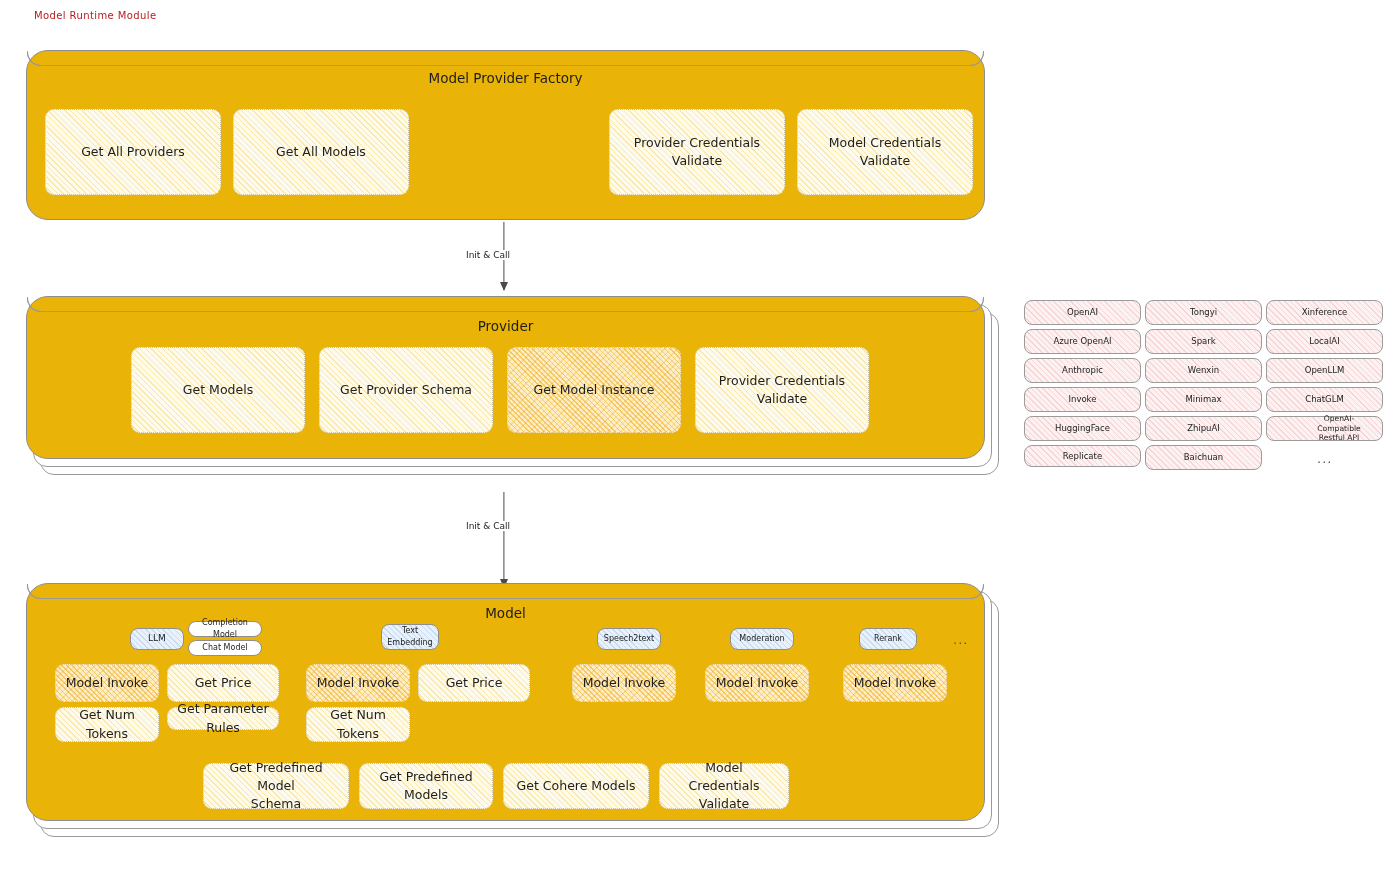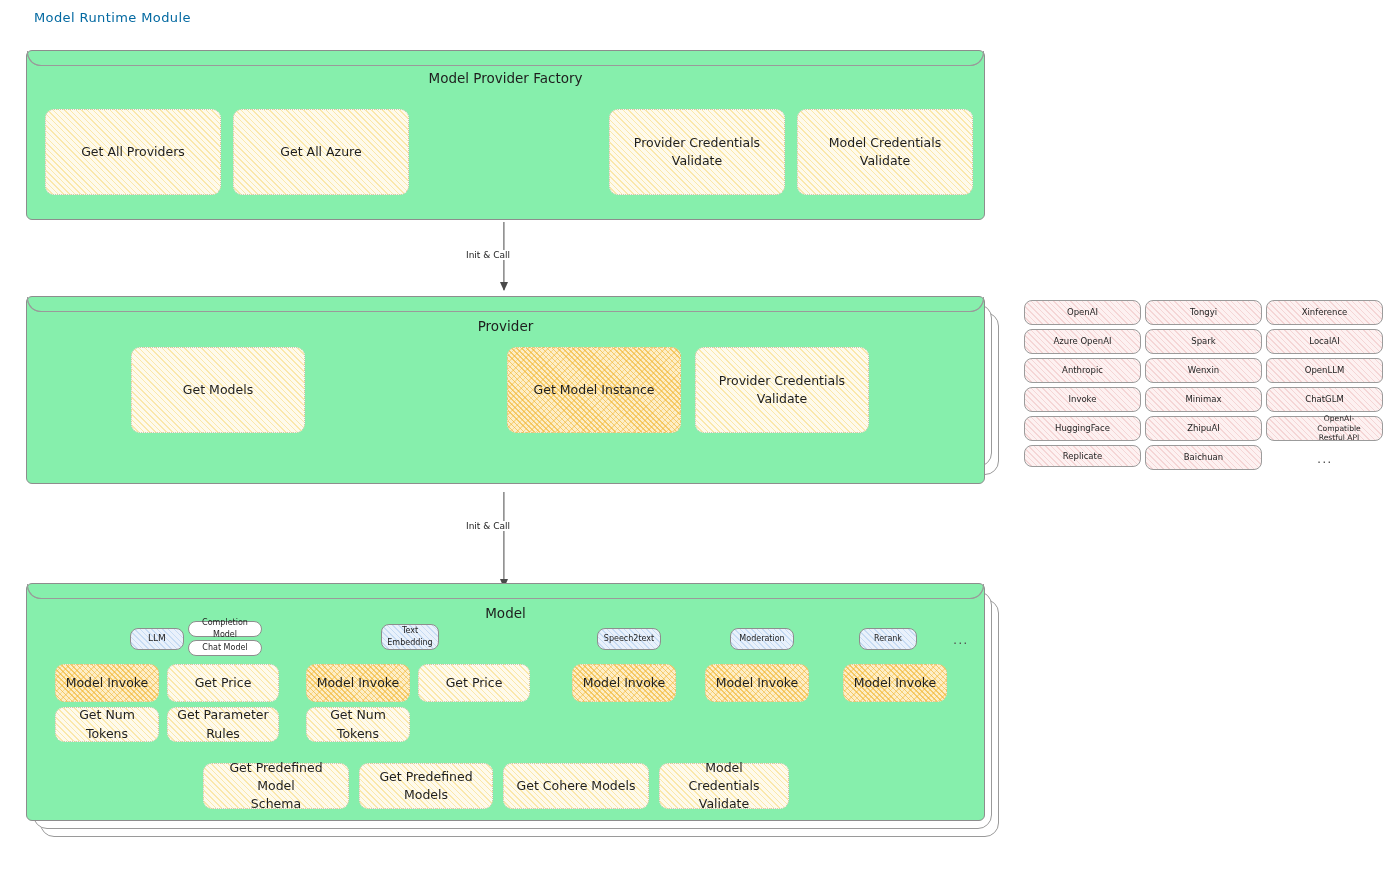--- a/index.html
+++ b/index.html
@@ -12,31 +12,31 @@
     position: relative;
     overflow: hidden;
   }
 
   .canvas { position: absolute; inset: 0; }
 
   
   .page-title {
     position: absolute;
     left: 34px; top: 10px;
-    font-size: 13px;
-    color: #0369a1;
+    font-size: 10px;
+    color: #b91c1c;
     letter-spacing: .4px;
   }
 
   
   .container {
     position: absolute;
-    background: #86efac;
+    background: #eab308;
     border: 1.1px solid #8d8d8d;
-    border-radius: 6px;
+    border-radius: 22px;
   }
   .container::before,
   .container::after {
     content: "";
     position: absolute;
     left: 0; right: 0;
     height: 14px;
     border-bottom: 1.1px solid #9a9a9a;
     border-left: 1.1px solid #9a9a9a;
     border-right: 1.1px solid #9a9a9a;
@@ -168,21 +168,21 @@
 
   <div class="page-title">Model Runtime Module</div>
 
   <div class="container" style="left:26px; top:50px; width:959px; height:170px;">
     <div class="container-title" style="top:19px;">Model Provider Factory</div>
 
     <div class="node fill-yellow" style="left:18px; top:58px; width:176px; height:86px;">
       <span class="lbl">Get All Providers</span>
     </div>
     <div class="node fill-yellow" style="left:206px; top:58px; width:176px; height:86px;">
-      <span class="lbl">Get All Azure</span>
+      <span class="lbl">Get All Models</span>
     </div>
     <div class="node fill-yellow" style="left:582px; top:58px; width:176px; height:86px; white-space:pre-line;">
       <span class="lbl">Provider Credentials
 Validate</span>
     </div>
     <div class="node fill-yellow" style="left:770px; top:58px; width:176px; height:86px; white-space:pre-line;">
       <span class="lbl">Model Credentials
 Validate</span>
     </div>
   </div>
@@ -190,25 +190,28 @@
   <div class="conn" style="left:503px; top:222px; width:2px; height:68px;">
     <div class="line"></div>
     <div class="head"></div>
     <div class="conn-label" style="top:28px;">Init &amp; Call</div>
   </div>
 
   <div class="stack" style="position:absolute; left:26px; top:296px; width:985px; height:190px;">
     <div class="sheet" style="left:14px; top:16px; width:959px; height:163px;"></div>
     <div class="sheet" style="left:7px; top:8px; width:959px; height:163px;"></div>
 
-    <div class="container" style="left:0; top:0; width:959px; height:188px;">
+    <div class="container" style="left:0; top:0; width:959px; height:163px;">
       <div class="container-title" style="top:21px;">Provider</div>
 
       <div class="node fill-yellow" style="left:104px; top:50px; width:174px; height:86px;">
         <span class="lbl">Get Models</span>
+      </div>
+      <div class="node fill-yellow" style="left:292px; top:50px; width:174px; height:86px;">
+        <span class="lbl">Get Provider Schema</span>
       </div>
       <div class="node fill-orange" style="left:480px; top:50px; width:174px; height:86px;">
         <span class="lbl">Get Model Instance</span>
       </div>
       <div class="node fill-yellow" style="left:668px; top:50px; width:174px; height:86px; white-space:pre-line;">
         <span class="lbl">Provider Credentials
 Validate</span>
       </div>
     </div>
   </div>
@@ -297,21 +300,21 @@
 
       <div class="node fill-orange" style="left:28px; top:80px; width:104px; height:38px;">
         <span class="lbl">Model Invoke</span>
       </div>
       <div class="node fill-yellow" style="left:140px; top:80px; width:112px; height:38px;">
         <span class="lbl">Get Price</span>
       </div>
       <div class="node fill-yellow" style="left:28px; top:123px; width:104px; height:35px;">
         <span class="lbl">Get Num Tokens</span>
       </div>
-      <div class="node fill-yellow" style="left:140px; top:123px; width:112px; height:35px; white-space:pre-line;">
+      <div class="node fill-yellow" style="left:140px; top:123px; width:112px; height:23px; white-space:pre-line;">
         <span class="lbl">Get Parameter Rules</span>
       </div>
 
       <div class="node fill-blue" style="left:354px; top:40px; width:58px; height:26px; font-size:8px; white-space:pre-line;">
         <span class="lbl">Text
 Embedding</span>
       </div>
       <div class="node fill-orange" style="left:279px; top:80px; width:104px; height:38px;">
         <span class="lbl">Model Invoke</span>
       </div>

